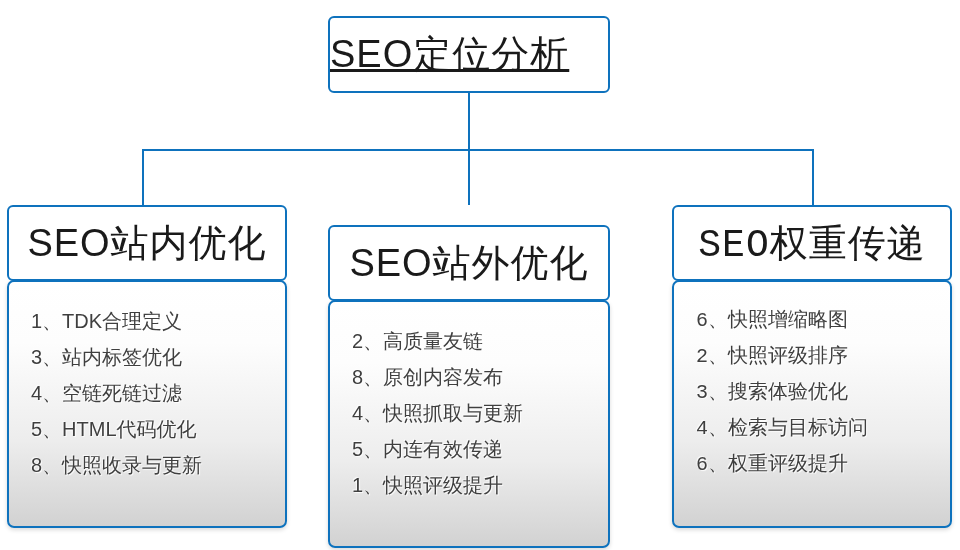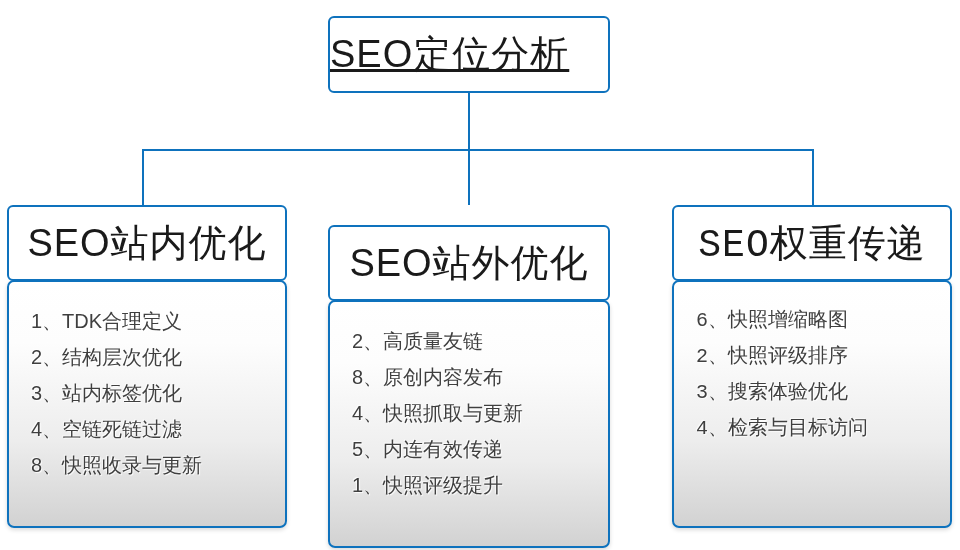--- a/index.html
+++ b/index.html
@@ -96,23 +96,23 @@
   <div class="connector line-h"></div>
   <div class="connector line-v-left"></div>
   <div class="connector line-v-right"></div>
 
   <div class="column col-1">
     <div class="col-header">
       <span>SEO站内优化</span>
     </div>
     <div class="col-list">
       <div class="list-item">1、TDK合理定义</div>
-      <div class="list-item">2、结构层次优化</div>
       <div class="list-item">3、站内标签优化</div>
       <div class="list-item">4、空链死链过滤</div>
+      <div class="list-item">5、HTML代码优化</div>
       <div class="list-item">8、快照收录与更新</div>
     </div>
   </div>
 
   <div class="column col-2">
     <div class="col-header">
       <span>SEO站外优化</span>
     </div>
     <div class="col-list">
       <div class="list-item">2、高质量友链</div>
@@ -125,16 +125,17 @@
 
   <div class="column col-3">
     <div class="col-header">
       <span>SEO权重传递</span>
     </div>
     <div class="col-list">
       <div class="list-item">6、快照增缩略图</div>
       <div class="list-item">2、快照评级排序</div>
       <div class="list-item">3、搜索体验优化</div>
       <div class="list-item">4、检索与目标访问</div>
+      <div class="list-item">6、权重评级提升</div>
     </div>
   </div>
 
 </div>
 
 </body></html>

